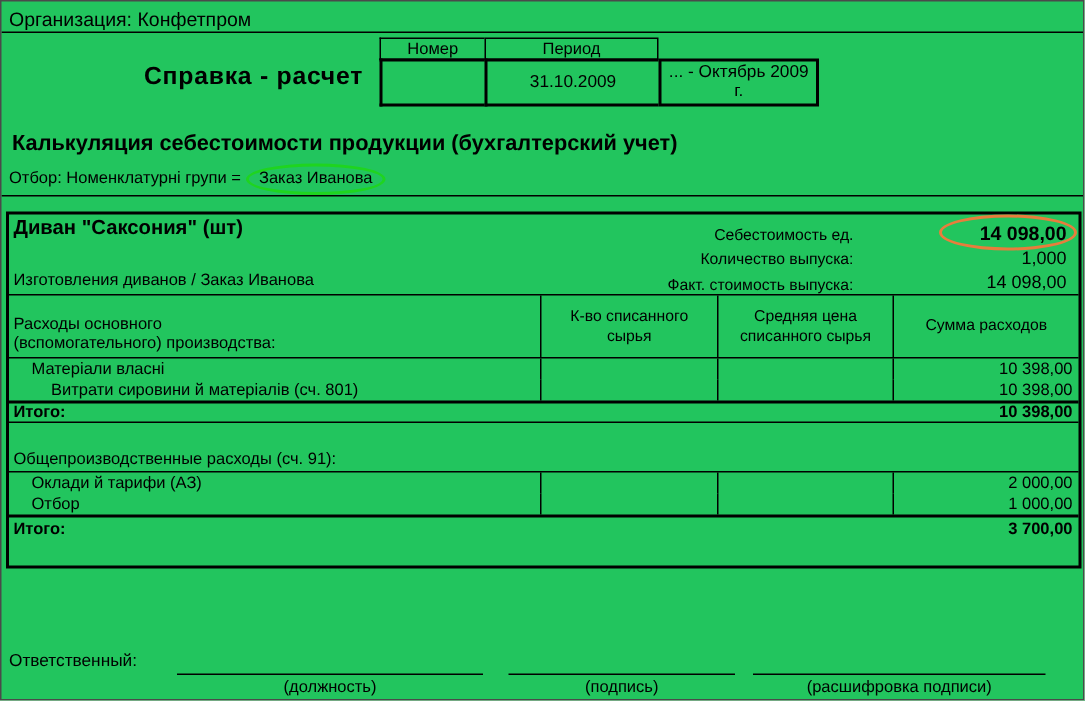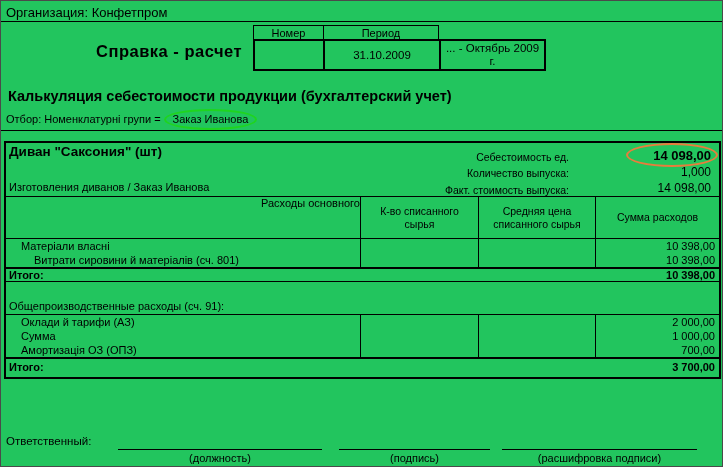--- a/index.html
+++ b/index.html
@@ -35,22 +35,22 @@
   .grid4 > div + div{border-left:1px solid #000;}
 
   .product-block{height:54px;border-bottom:1px solid #000;}
   .p-name{position:absolute;left:3px;top:1px;font-size:13.5px;font-weight:bold;}
   .p-lab{position:absolute;right:150px;font-size:10.5px;}
   .p-val{position:absolute;right:8px;font-size:12px;}
   .orange-ellipse{position:absolute;right:1px;top:0px;width:92px;height:24px;
     border:2px solid #e87d3c;border-radius:50%;box-sizing:border-box;}
 
   .cols-header{height:42px;border-bottom:1px solid #000;}
-  .cols-header .c1{display:flex;justify-content:flex-end;
-    padding:0 0 2px 3px;font-size:11px;line-height:13px;margin-left:33px;}
+  .cols-header .c1{display:flex;flex-direction:column;justify-content:flex-end;
+    padding:0 0 2px 3px;font-size:11px;line-height:13px;}
   .cols-header .cc{display:flex;align-items:center;justify-content:center;text-align:center;
     font-size:10.5px;line-height:13px;padding:0 4px;}
 
   .data-row{height:14px;font-size:11px;line-height:14px;}
   .data-row .lab{padding-left:15px;white-space:nowrap;overflow:hidden;}
   .data-row .lab.ind{padding-left:28px;}
   .data-row .sum{text-align:right;padding-right:4px;}
 
   .total-row{display:flex;justify-content:space-between;font-weight:bold;font-size:11px;}
   .total-row .tl{padding-left:3px;}
@@ -107,20 +107,21 @@
       <div class="p-lab" style="top:24px;">Количество выпуска:</div>
       <div class="p-val" style="top:22px;">1,000</div>
       <div class="abs" style="left:3px;top:38px;font-size:11px;">Изготовления диванов / Заказ Иванова</div>
       <div class="p-lab" style="top:41px;">Факт. стоимость выпуска:</div>
       <div class="p-val" style="top:38px;">14 098,00</div>
     </div>
 
     <div class="mt-row cols-header grid4">
       <div class="c1">
         <div>Расходы основного</div>
+        <div>(вспомогательного) производства:</div>
       </div>
       <div class="cc">К-во списанного сырья</div>
       <div class="cc">Средняя цена списанного сырья</div>
       <div class="cc">Сумма расходов</div>
     </div>
 
     <div class="mt-row data-row grid4">
       <div class="lab">Матеріали власні</div>
       <div></div>
       <div></div>
@@ -142,30 +143,24 @@
 
     <div class="mt-row section-title">Общепроизводственные расходы (сч. 91):</div>
 
     <div class="mt-row data-row grid4">
       <div class="lab">Оклади й тарифи (АЗ)</div>
       <div></div>
       <div></div>
       <div class="sum">2 000,00</div>
     </div>
     <div class="mt-row data-row grid4">
-      <div class="lab">Сумма</div>
+      <div class="lab">Отбор</div>
       <div></div>
       <div></div>
       <div class="sum">1 000,00</div>
-    </div>
-    <div class="mt-row data-row grid4">
-      <div class="lab">Амортизація ОЗ (ОПЗ)</div>
-      <div></div>
-      <div></div>
-      <div class="sum">700,00</div>
     </div>
 
     <div class="mt-row total-row total-2">
       <div class="tl">Итого:</div>
       <div class="tv">3 700,00</div>
     </div>
 
   </div>
 
   <div class="abs responsible">Ответственный:</div>

